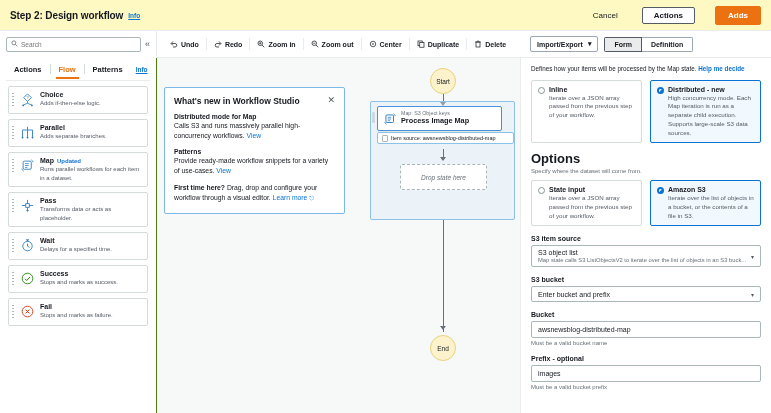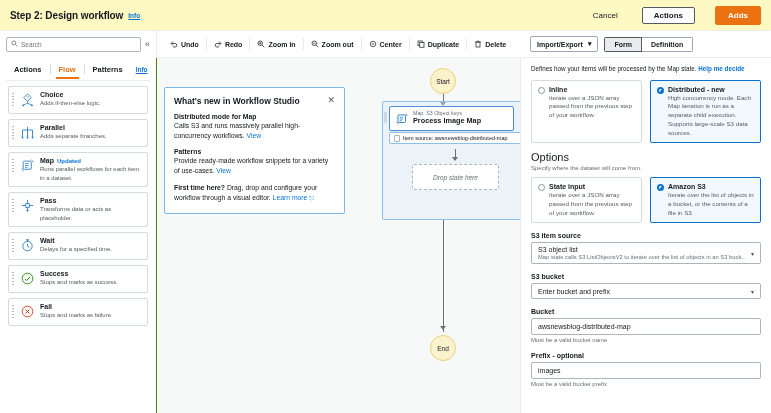--- a/index.html
+++ b/index.html
@@ -142,21 +142,21 @@
     display: flex; align-items: center; justify-content: center;
     font-size: 6.5px; color: #16191f; position: absolute; cursor: pointer;
   }
   .edge { position: absolute; width: 1px; background: #687078; }
   .arrow {
     position: absolute; width: 0; height: 0;
     border-left: 3px solid transparent; border-right: 3px solid transparent;
     border-top: 4px solid #687078;
   }
   .map-container {
-    position: absolute; left: 20px; top: 43px; width: 145px; height: 119px;
+    position: absolute; left: 8px; top: 43px; width: 145px; height: 119px;
     background: rgba(215,233,247,0.38); border: 1px solid #8cc2e8; border-radius: 2px;
     cursor: pointer;
   }
   .map-header {
     position: absolute; left: 6px; top: 4px; width: 125px; height: 25px;
     background: #fff; border: 1px solid #4a90d9; border-radius: 2px;
     display: flex; align-items: center; gap: 4px; padding: 0 5px;
     box-shadow: 0 1px 1px rgba(0,0,0,0.06);
   }
   .map-handle { position: absolute; left: 1px; top: 10px; width: 3px; height: 11px; background: #cfd8dc; border-radius: 1px; }
@@ -198,21 +198,21 @@
   }
   .radio-card.sel .radio-dot { border-color: #0972d3; border-width: 2px; }
   .radio-card.sel .radio-dot::after {
     content: ""; position: absolute; left: 1px; top: 1px; width: 3px; height: 3px;
     border-radius: 50%; background: #0972d3;
   }
   .rc-title { font-size: 7px; font-weight: bold; color: #16191f; }
   .rc-desc { font-size: 6.2px; color: #545b64; line-height: 1.4; margin-top: 1px; }
 
   .sec-title { font-size: 9px; font-weight: bold; color: #16191f; margin-top: 11px; }
-  .sub-title { font-size: 11px; font-weight: normal; color: #16191f; margin-top: 8px; }
+  .sub-title { font-size: 13px; font-weight: bold; color: #16191f; margin-top: 8px; }
   .field-label { font-size: 7px; font-weight: bold; color: #16191f; margin-top: 9px; }
   .hint { font-size: 6px; color: #687078; margin-top: 2px; }
 
   .select {
     margin-top: 3px; border: 1px solid #aab7b8; border-radius: 2px; background: #fff;
     padding: 3px 6px; display: flex; align-items: center; cursor: pointer; min-height: 16px;
   }
   .select .sel-main { flex: 1; min-width: 0; }
   .sel-value { font-size: 7px; color: #16191f; }
   .sel-sub { font-size: 5.8px; color: #687078; margin-top: 1px; white-space: nowrap; overflow: hidden; text-overflow: ellipsis; }

